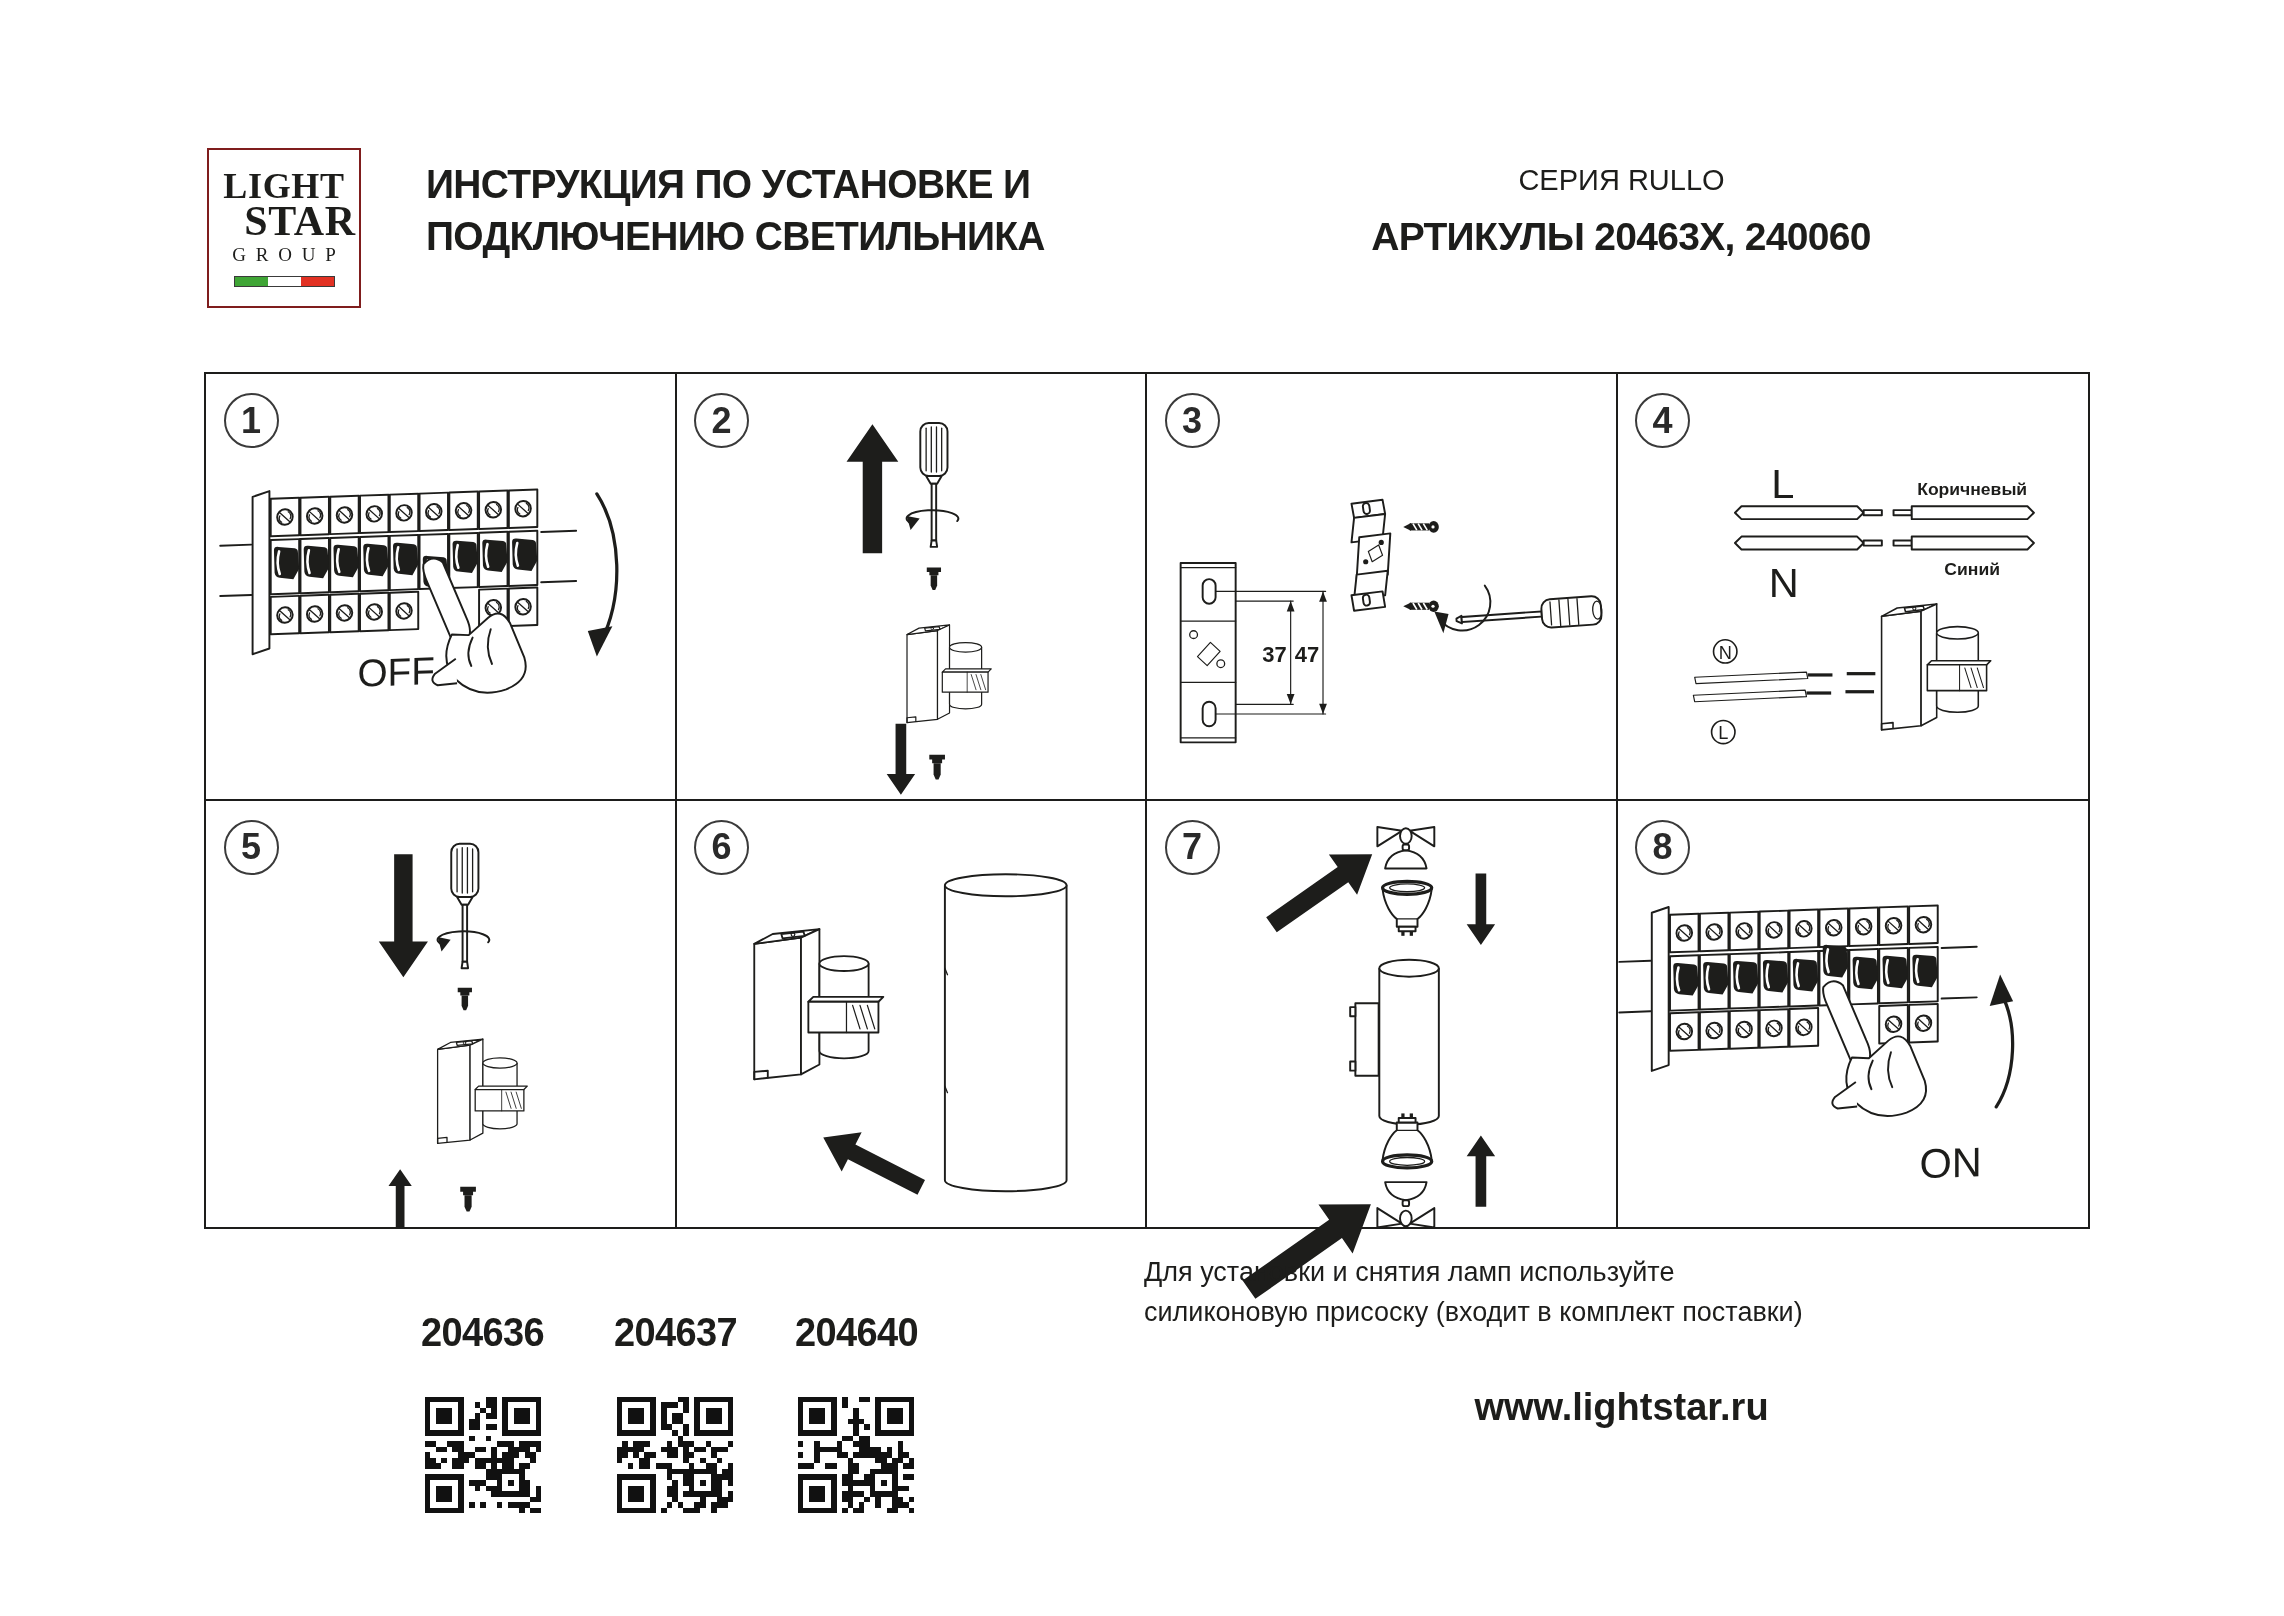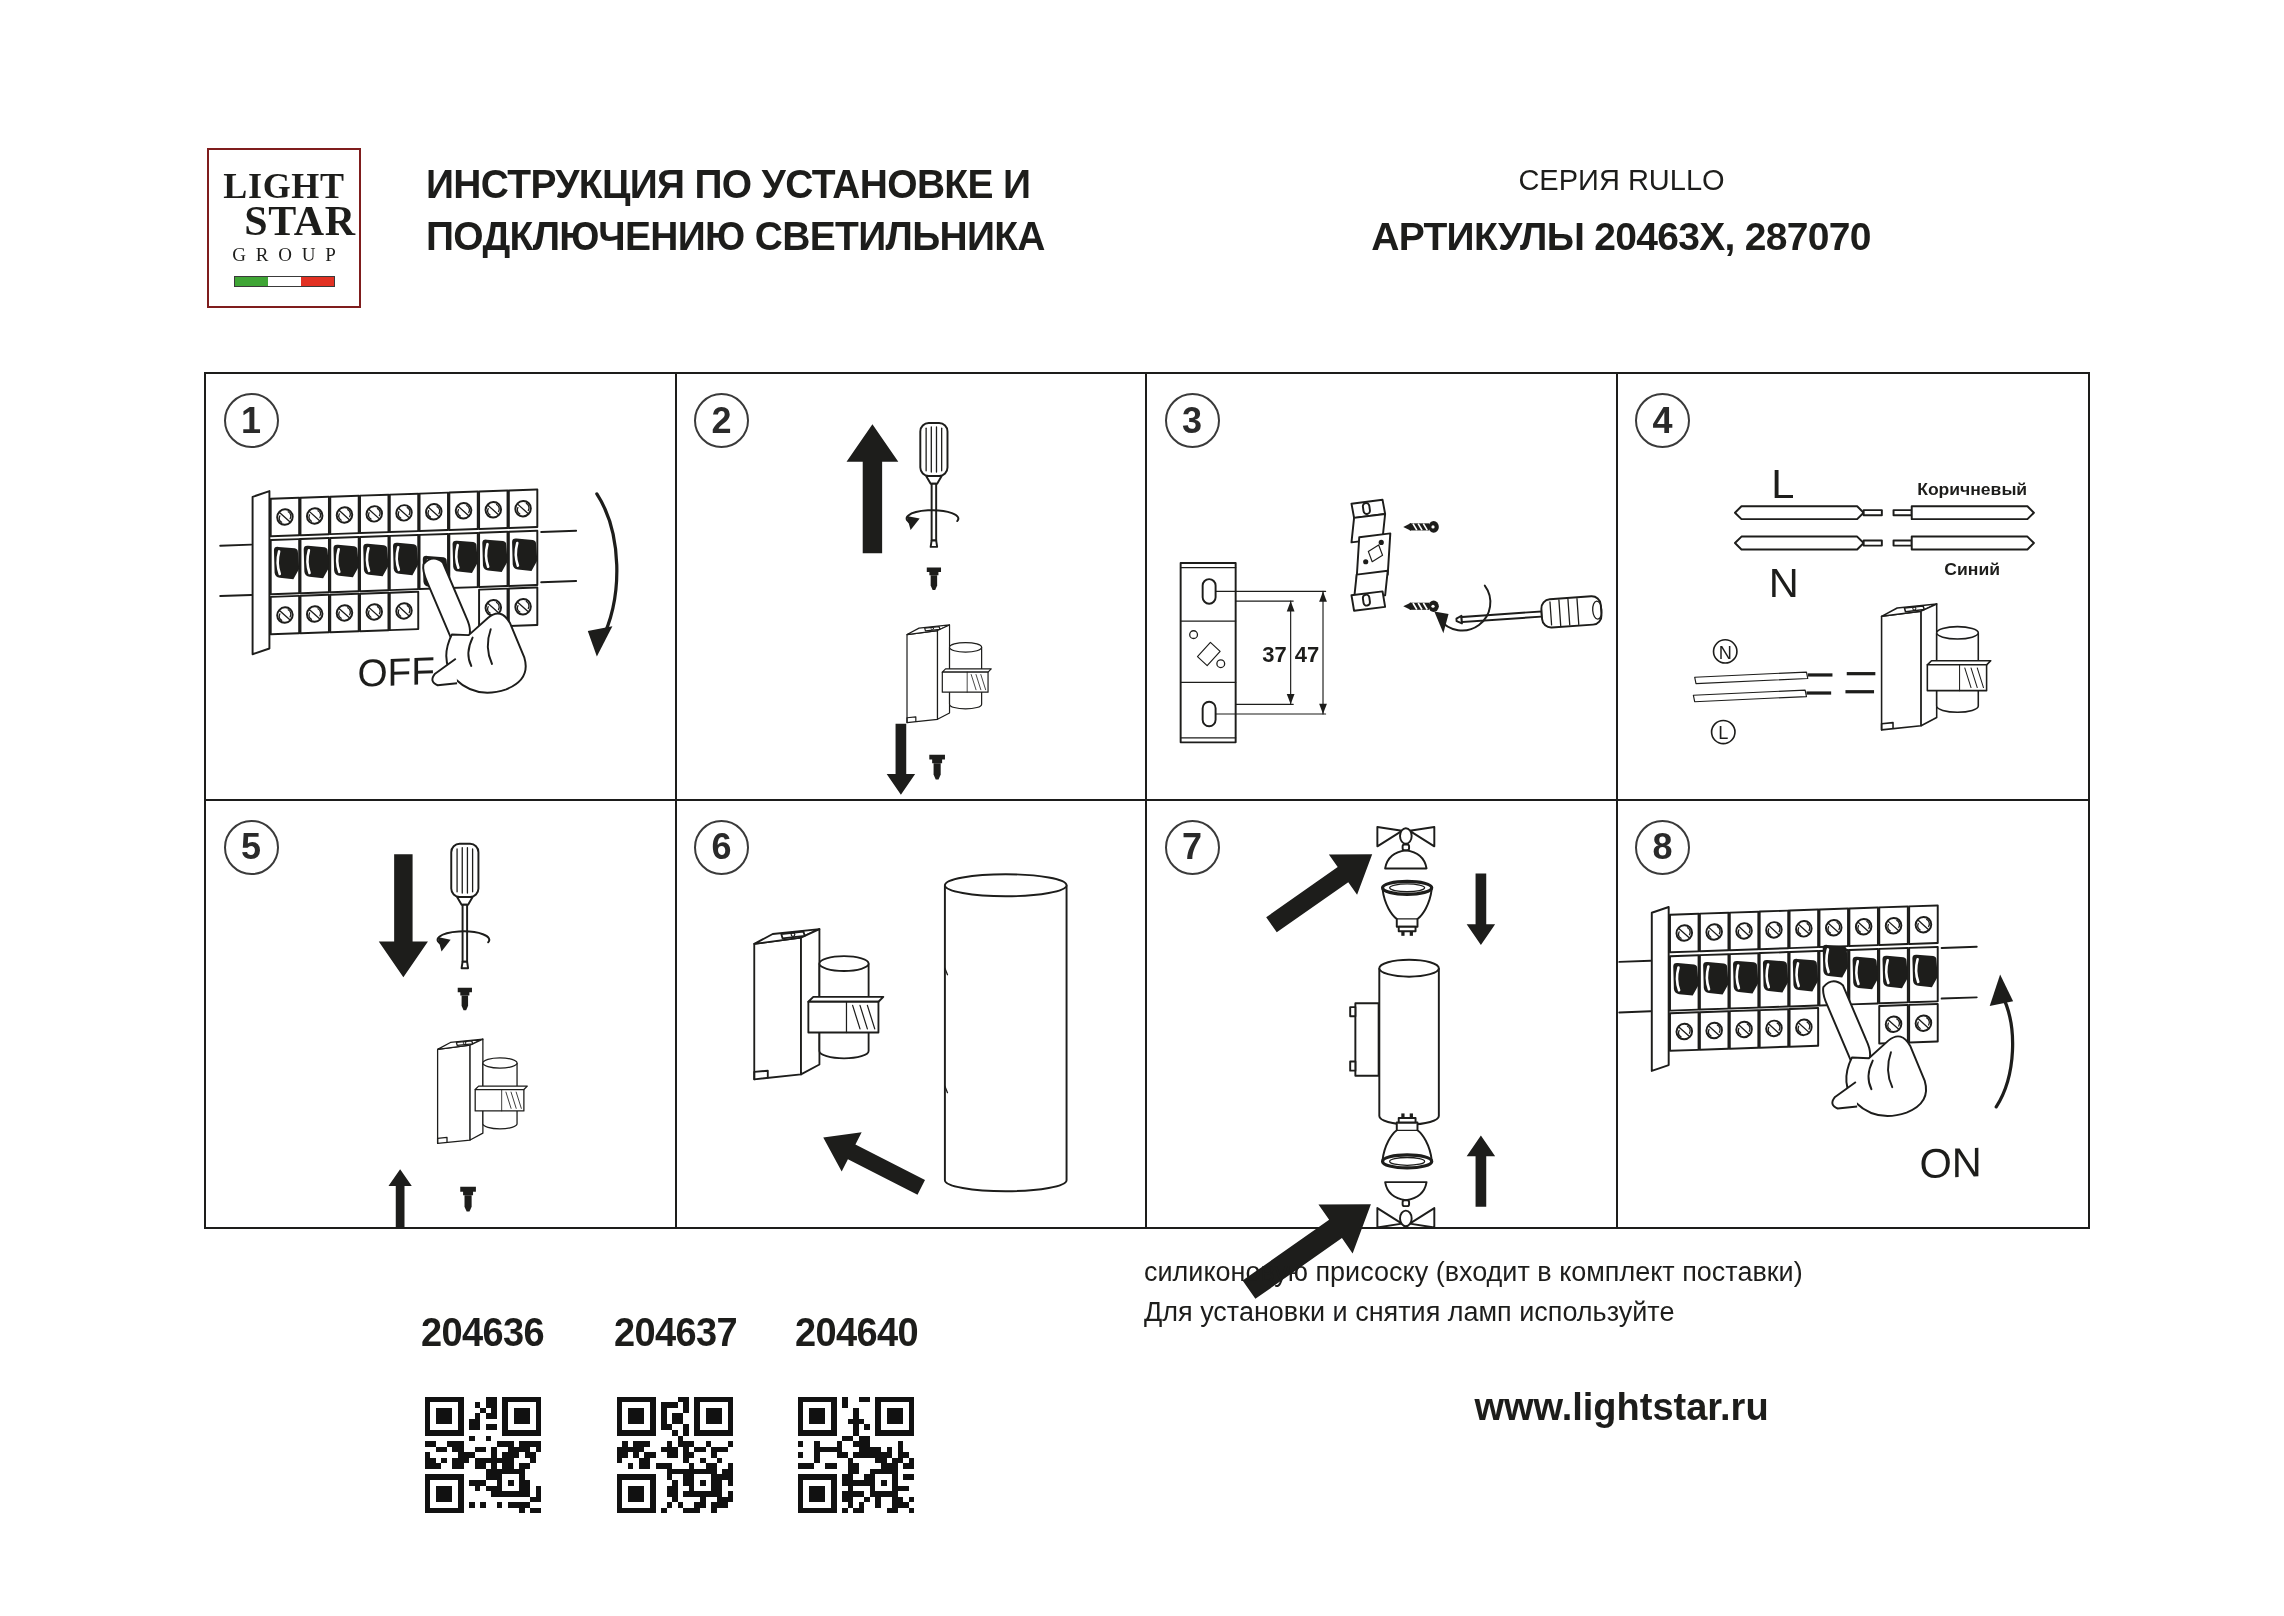--- a/index.html
+++ b/index.html
@@ -183,21 +183,21 @@
     <div style="background:#e23123"></div>
   </div>
 </div>
 
 <div class="abs title">
   <div>ИНСТРУКЦИЯ ПО УСТАНОВКЕ И</div>
   <div>ПОДКЛЮЧЕНИЮ СВЕТИЛЬНИКА</div>
 </div>
 
 <div class="abs series">СЕРИЯ RULLO</div>
-<div class="abs articles-h">АРТИКУЛЫ 20463X, 287070</div>
+<div class="abs articles-h">АРТИКУЛЫ 20463X, 240060</div>
 
 <div class="abs grid">
 
   <div class="cell">
     <div class="badge">1</div>
     <svg class="diag" viewBox="0 0 724 658" preserveAspectRatio="none">
       <g transform="translate(84,168) skewY(-2)">
         <use href="#breaker"></use>
         <use href="#tog" x="247" y="120"></use>
         <use href="#hand" transform="translate(268,136)"></use>
@@ -747,18 +747,18 @@
       <rect x="16" y="2" width="3" height="3" fill="#111"></rect>
       <rect x="0" y="14" width="7" height="7" fill="#111"></rect>
       <rect x="1" y="15" width="5" height="5" fill="#fff"></rect>
       <rect x="2" y="16" width="3" height="3" fill="#111"></rect>
       <rect x="13" y="13" width="5" height="5" fill="#111"></rect>
       <rect x="14" y="14" width="3" height="3" fill="#fff"></rect>
       <rect x="15" y="15" width="1" height="1" fill="#111"></rect>
     </svg></div>
 
 <div class="abs note">
+  <div>Для установки и снятия ламп используйте</div>
   <div>силиконовую присоску (входит в комплект поставки)</div>
-  <div>Для установки и снятия ламп используйте</div>
 </div>
 
 <div class="abs website">www.lightstar.ru</div>
 
 
 </body></html>

